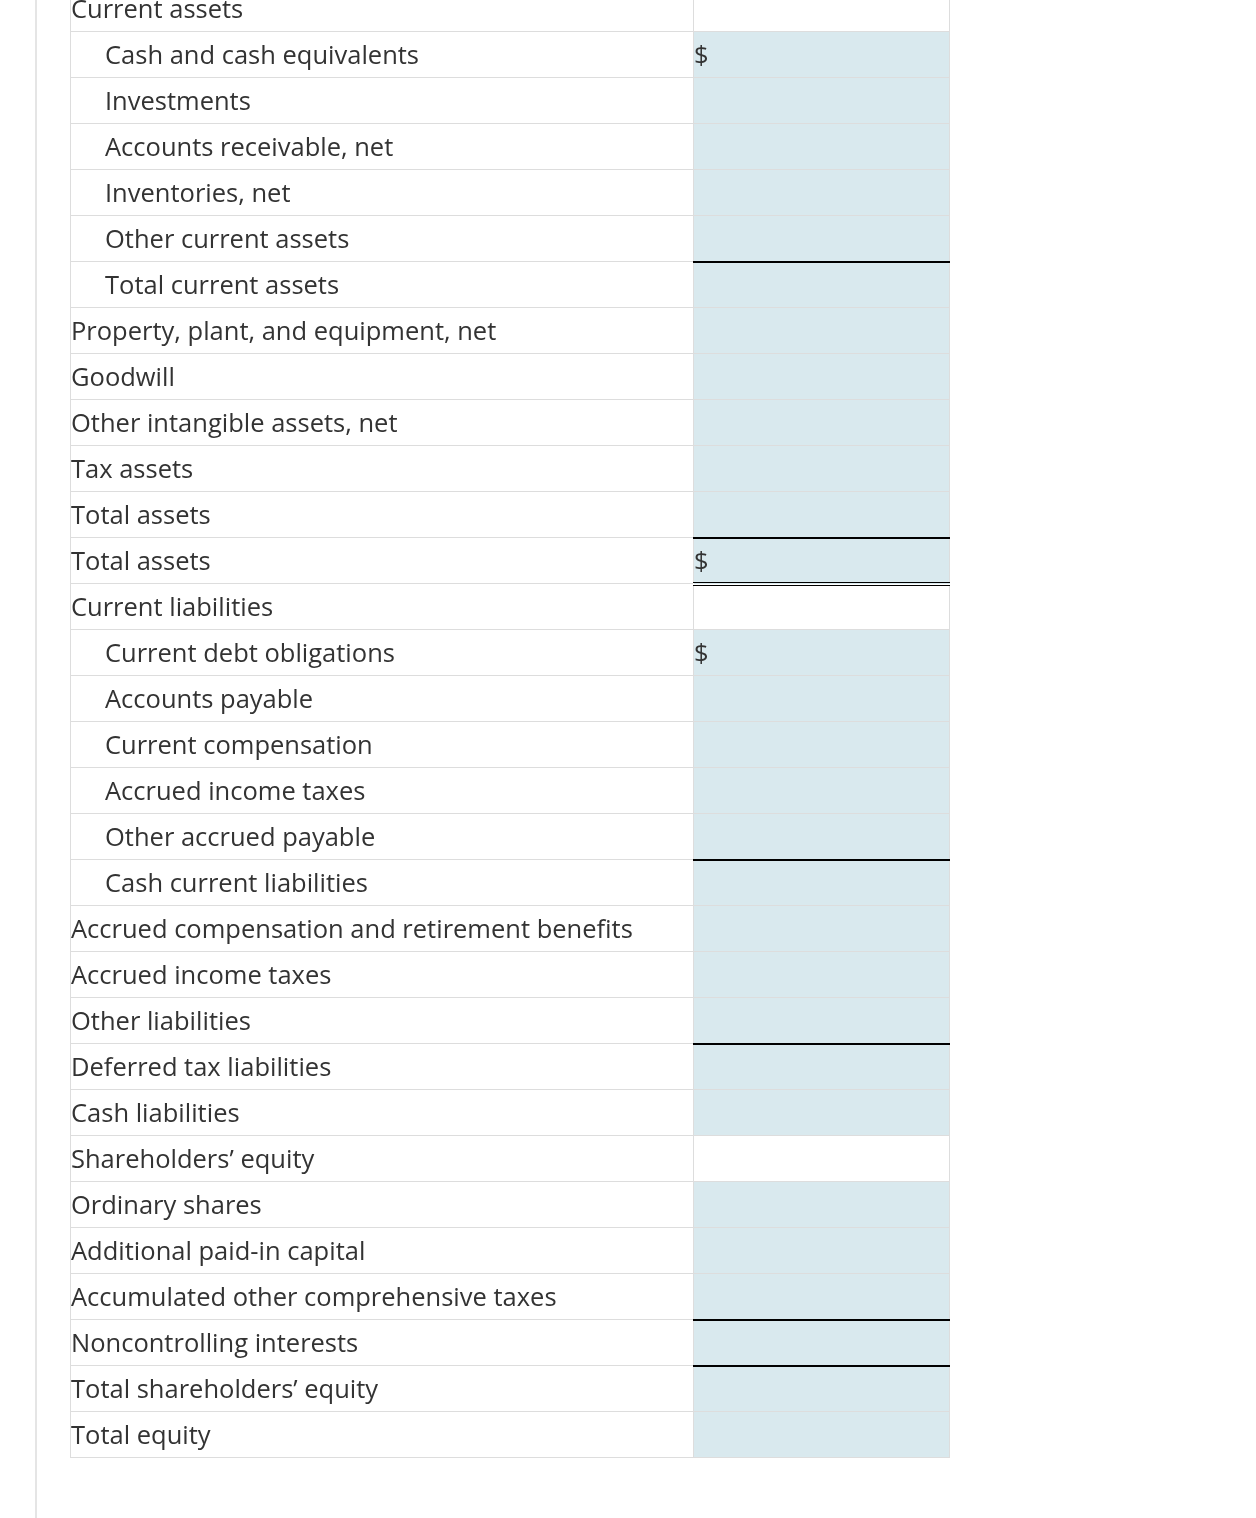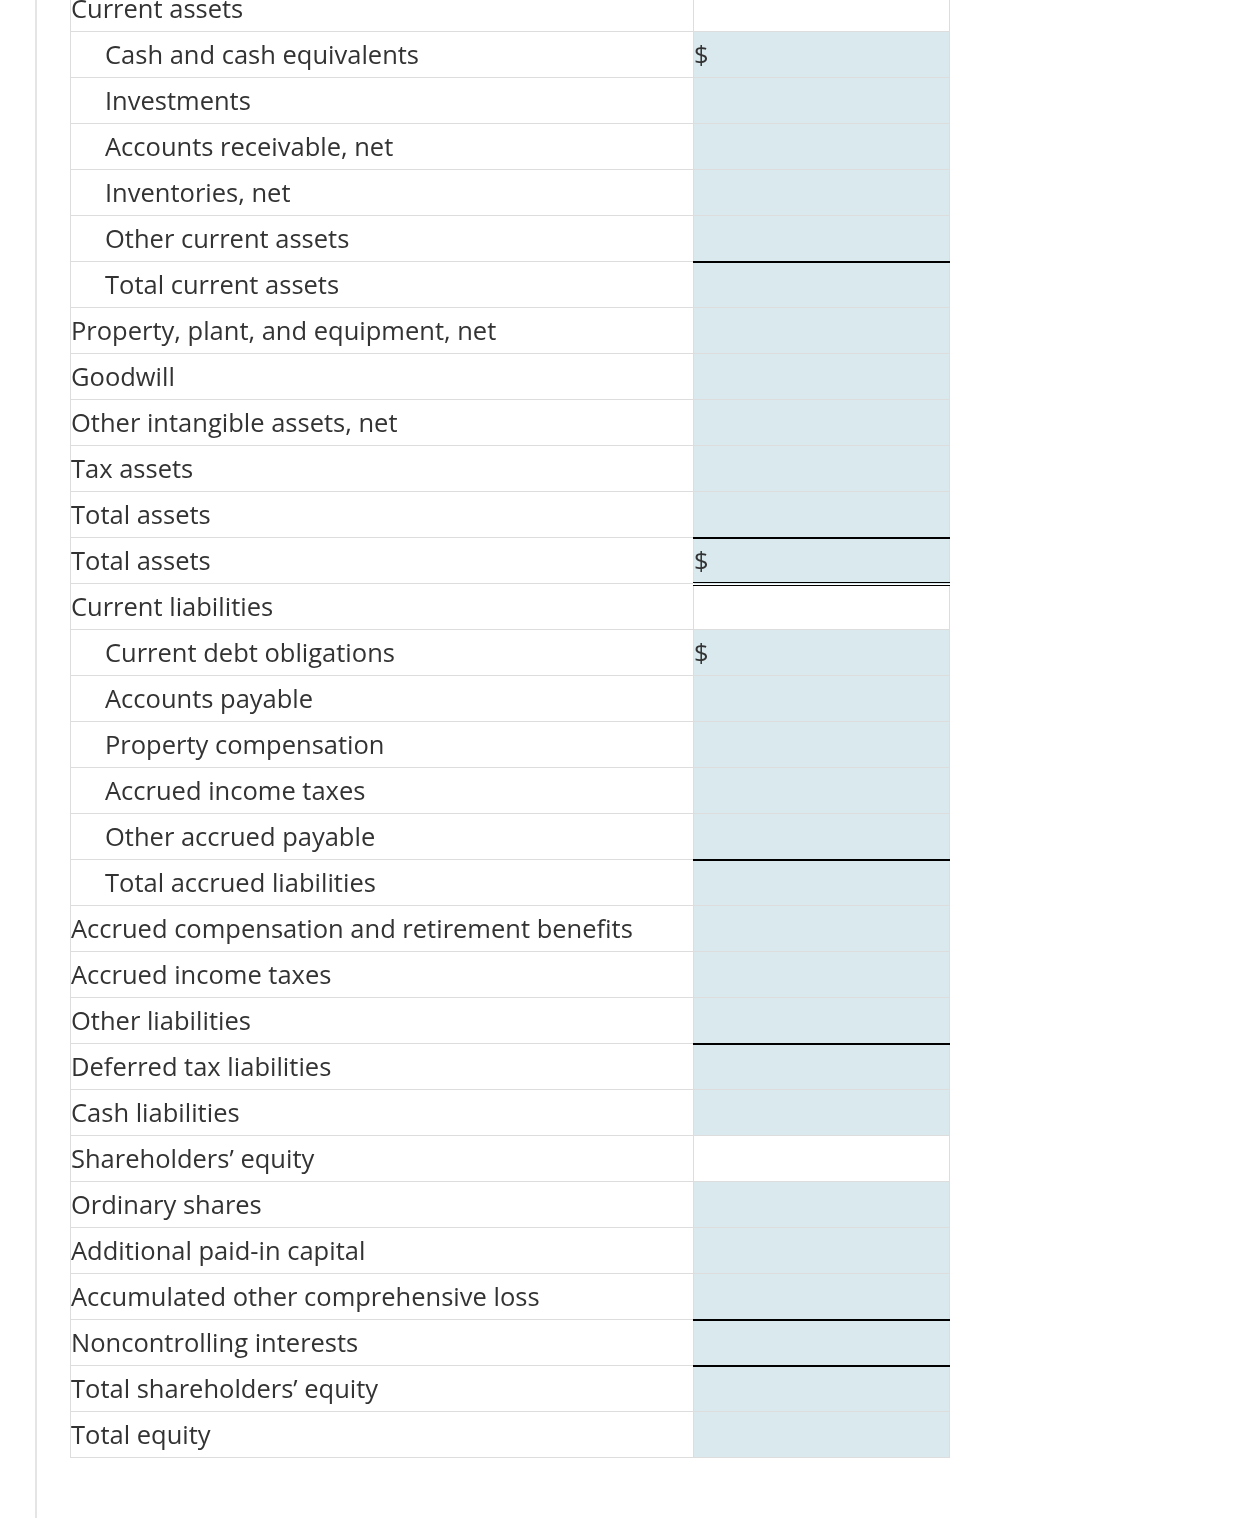--- a/index.html
+++ b/index.html
@@ -143,33 +143,33 @@
           </tr>
           <tr>
             <td class="label"><span class="indent">Current debt obligations</span></td>
             <td class="val filled">$</td>
           </tr>
           <tr>
             <td class="label"><span class="indent">Accounts payable</span></td>
             <td class="val filled"></td>
           </tr>
           <tr>
-            <td class="label"><span class="indent">Property compensation</span></td>
+            <td class="label"><span class="indent">Current compensation</span></td>
             <td class="val filled"></td>
           </tr>
           <tr>
             <td class="label"><span class="indent">Accrued income taxes</span></td>
             <td class="val filled"></td>
           </tr>
           <tr>
             <td class="label"><span class="indent">Other accrued payable</span></td>
             <td class="val filled subtotal-bottom"></td>
           </tr>
           <tr>
-            <td class="label"><span class="indent">Total accrued liabilities</span></td>
+            <td class="label"><span class="indent">Cash current liabilities</span></td>
             <td class="val filled"></td>
           </tr>
           <tr>
             <td class="label">Accrued compensation and retirement benefits</td>
             <td class="val filled"></td>
           </tr>
           <tr>
             <td class="label">Accrued income taxes</td>
             <td class="val filled"></td>
           </tr>
@@ -191,21 +191,21 @@
           </tr>
           <tr>
             <td class="label">Ordinary shares</td>
             <td class="val filled"></td>
           </tr>
           <tr>
             <td class="label">Additional paid-in capital</td>
             <td class="val filled"></td>
           </tr>
           <tr>
-            <td class="label">Accumulated other comprehensive loss</td>
+            <td class="label">Accumulated other comprehensive taxes</td>
             <td class="val filled subtotal-bottom"></td>
           </tr>
           <tr>
             <td class="label">Noncontrolling interests</td>
             <td class="val filled subtotal-bottom"></td>
           </tr>
           <tr>
             <td class="label">Total shareholders’ equity</td>
             <td class="val filled"></td>
           </tr>

